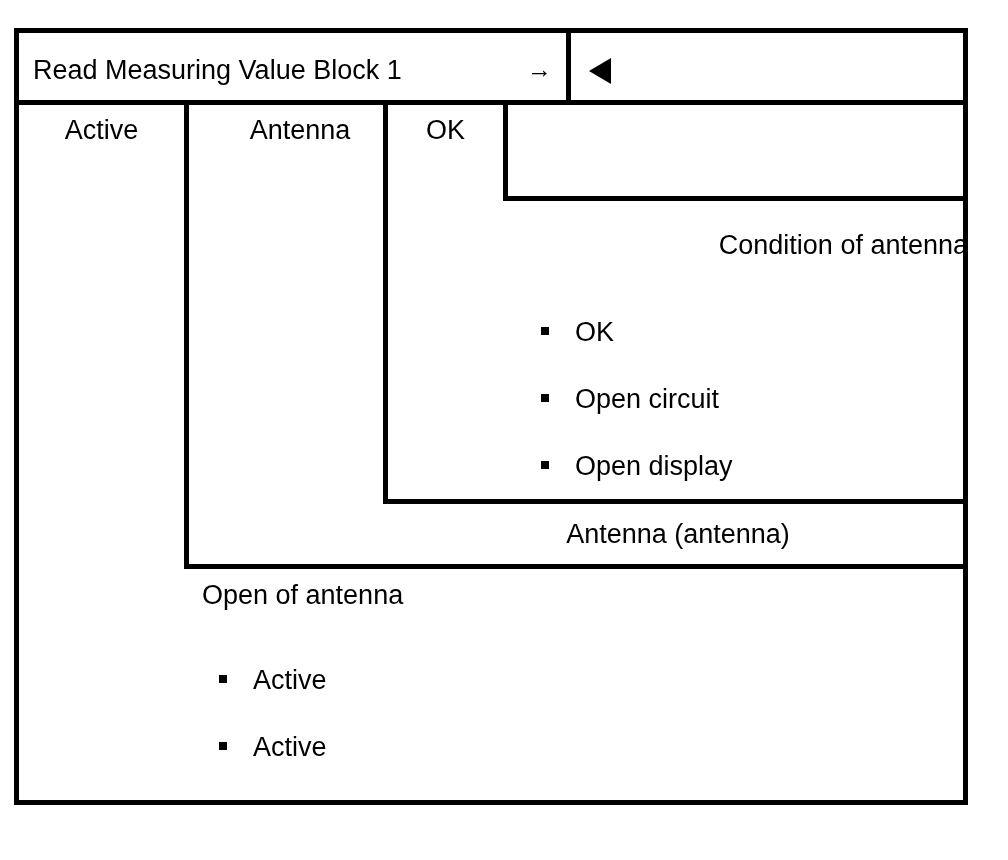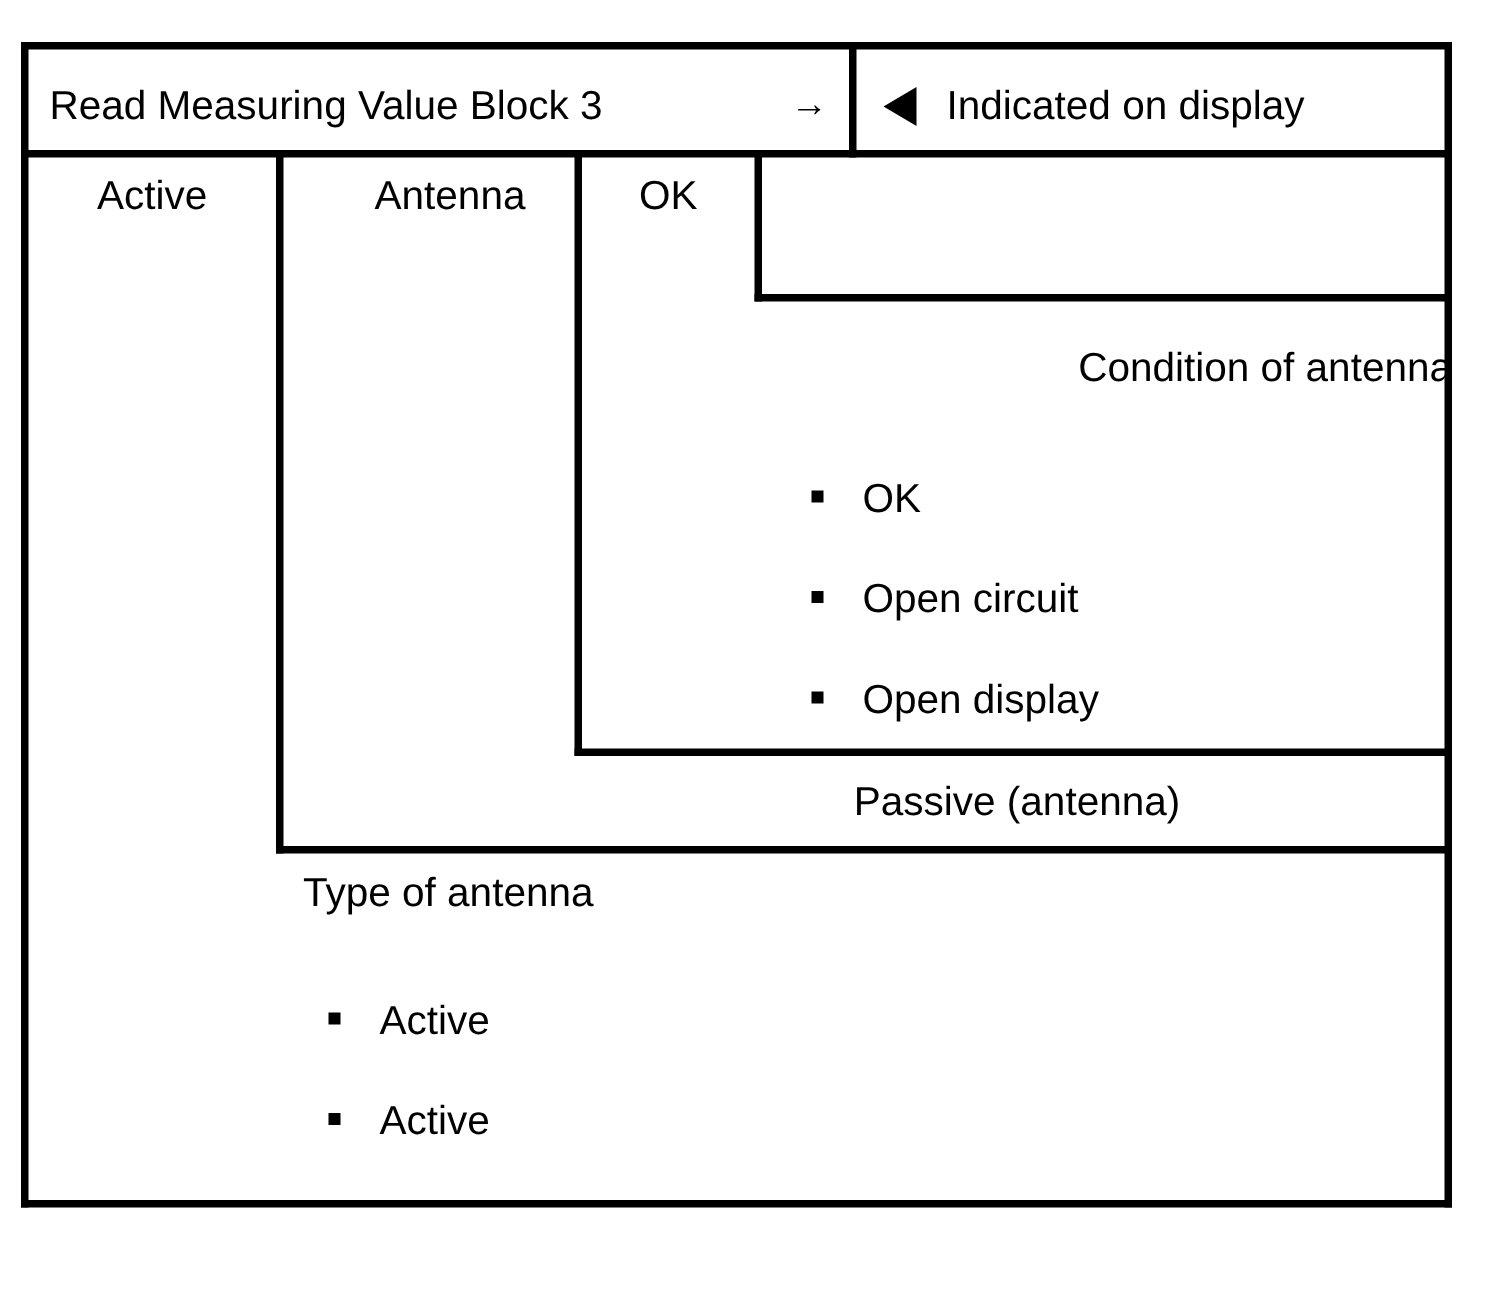--- a/index.html
+++ b/index.html
@@ -90,27 +90,26 @@
   <div class="rule" style="left:14px; top:28px; width:5px; height:777px;"></div>
 
   <div class="rule" style="left:963px; top:28px; width:5px; height:777px;"></div>
 
   <div class="rule" style="left:14px; top:800px; width:954px; height:5px;"></div>
 
   <div class="rule" style="left:14px; top:100px; width:954px; height:5px;"></div>
 
   <div class="rule" style="left:566px; top:28px; width:5px; height:77px;"></div>
 
-  <div class="txt" style="left:33px; top:57px;">Read Measuring Value Block 3</div>
+  <div class="txt" style="left:33px; top:57px;">Read Measuring Value Block 1</div>
 
   <div class="arrow-right" style="left:527px; top:57px;">→</div>
 
   <div class="tri-left" style="left:589px; top:58px;"></div>
 
-  <div class="txt" style="left:631px; top:57px;">Indicated on display</div>
 
   <div class="rule" style="left:184px; top:103px; width:5px; height:466px;"></div>
 
   <div class="rule" style="left:383px; top:103px; width:5px; height:401px;"></div>
 
   <div class="rule" style="left:503px; top:103px; width:5px; height:98px;"></div>
 
   <div class="rule" style="left:503px; top:196px; width:465px; height:5px;"></div>
 
   <div class="rule" style="left:383px; top:499px; width:585px; height:5px;"></div>
@@ -133,23 +132,23 @@
     <div class="bullet-row">
       <span class="bullet-mark"></span>
       <span class="bullet-label">Open circuit</span>
     </div>
     <div class="bullet-row">
       <span class="bullet-mark"></span>
       <span class="bullet-label">Open display</span>
     </div>
   </div>
 
-  <div class="txt ctr" style="left:388px; top:521px; width:580px;">Passive (antenna)</div>
+  <div class="txt ctr" style="left:388px; top:521px; width:580px;">Antenna (antenna)</div>
 
-  <div class="txt" style="left:202px; top:582px;">Type of antenna</div>
+  <div class="txt" style="left:202px; top:582px;">Open of antenna</div>
 
   <div class="bullets" style="left:219px; top:667px;">
     <div class="bullet-row">
       <span class="bullet-mark"></span>
       <span class="bullet-label">Active</span>
     </div>
     <div class="bullet-row">
       <span class="bullet-mark"></span>
       <span class="bullet-label">Active</span>
     </div>

